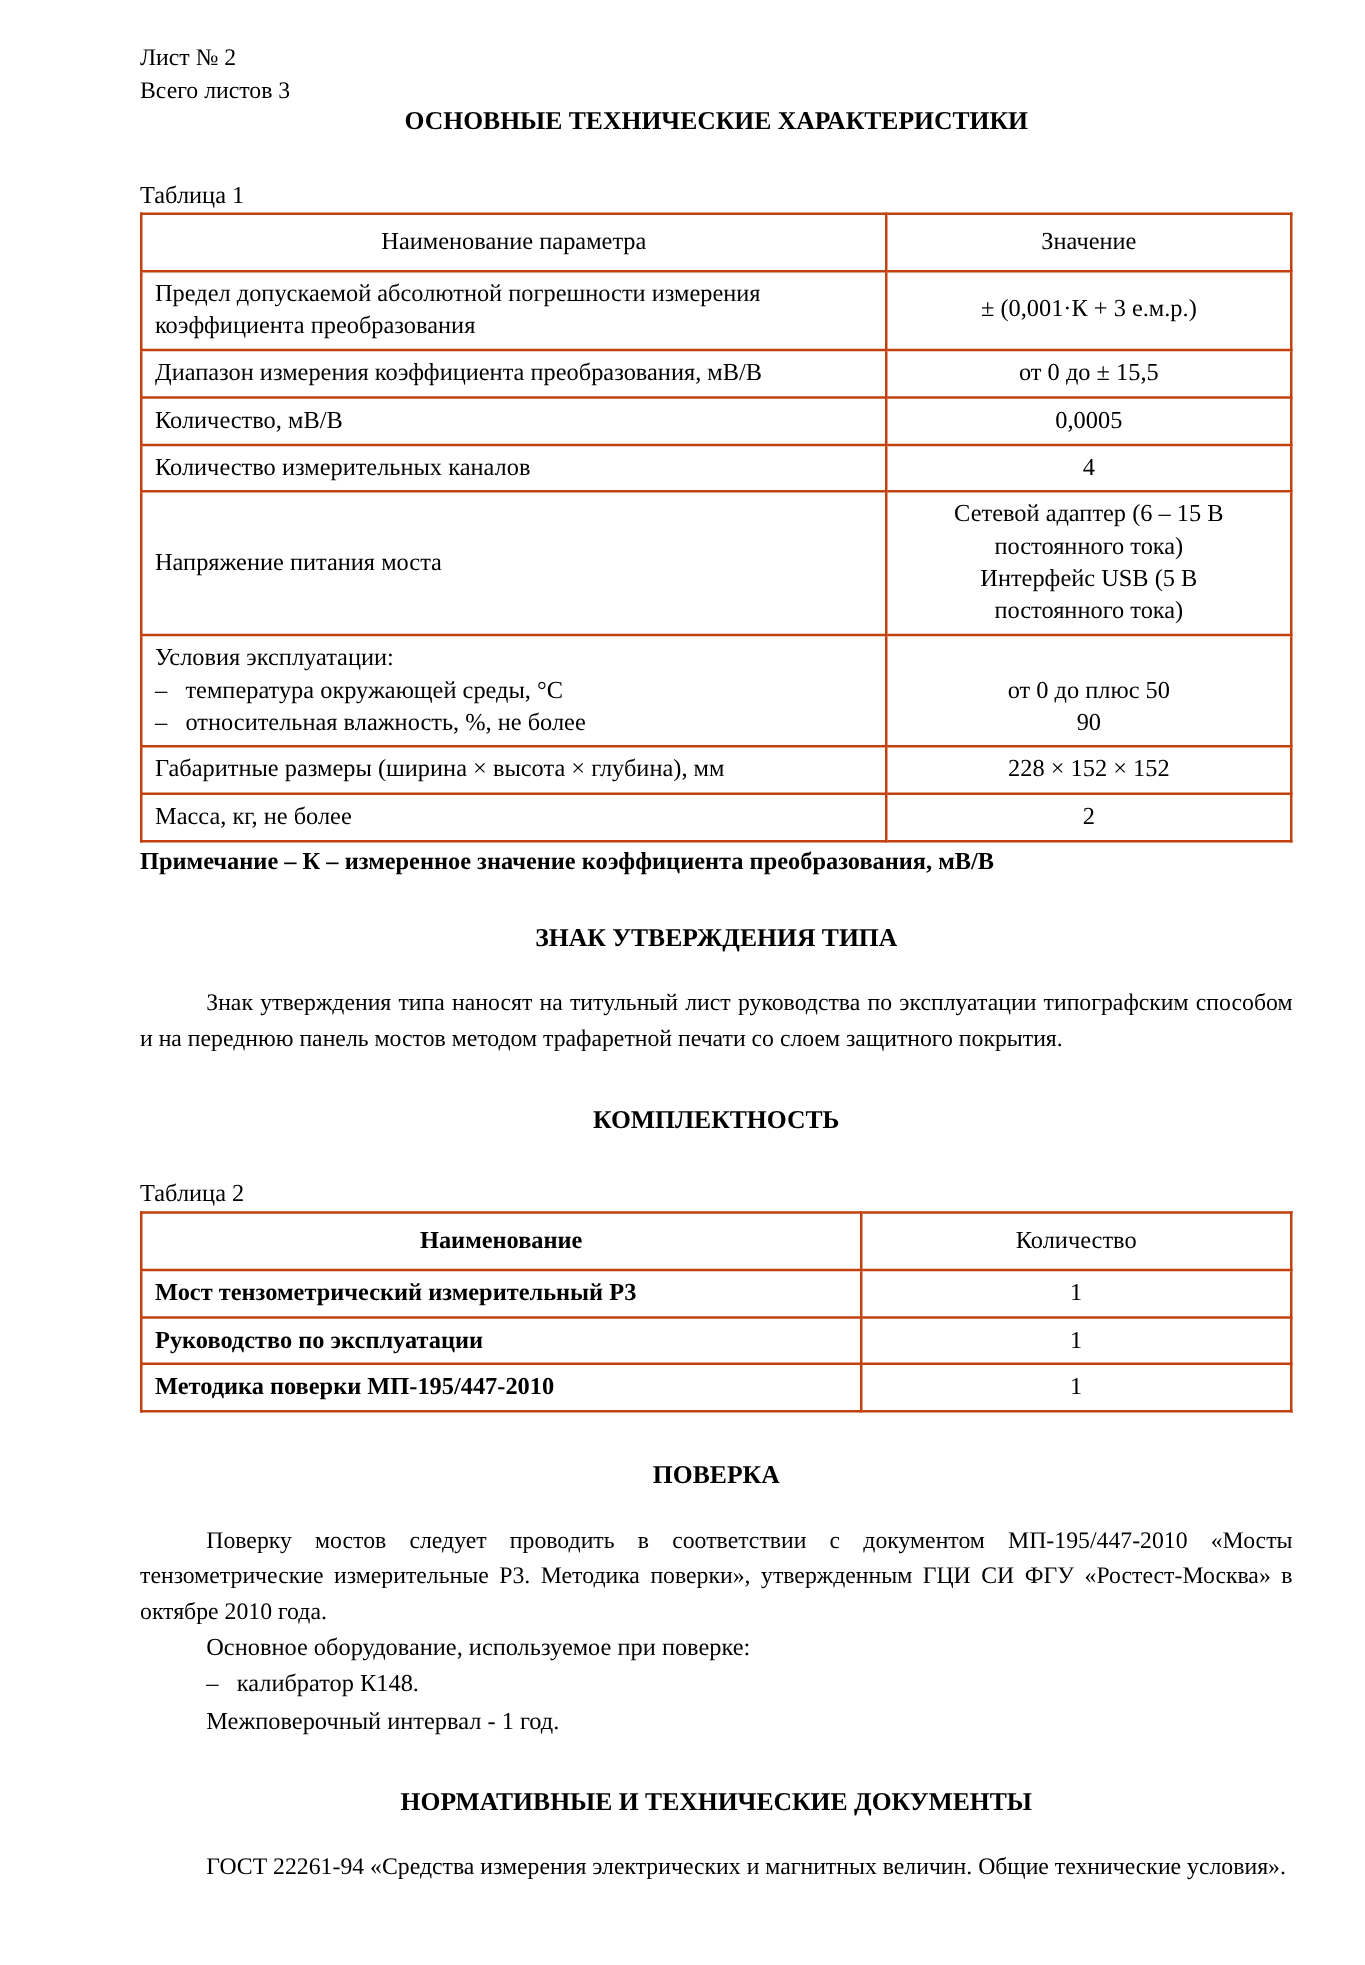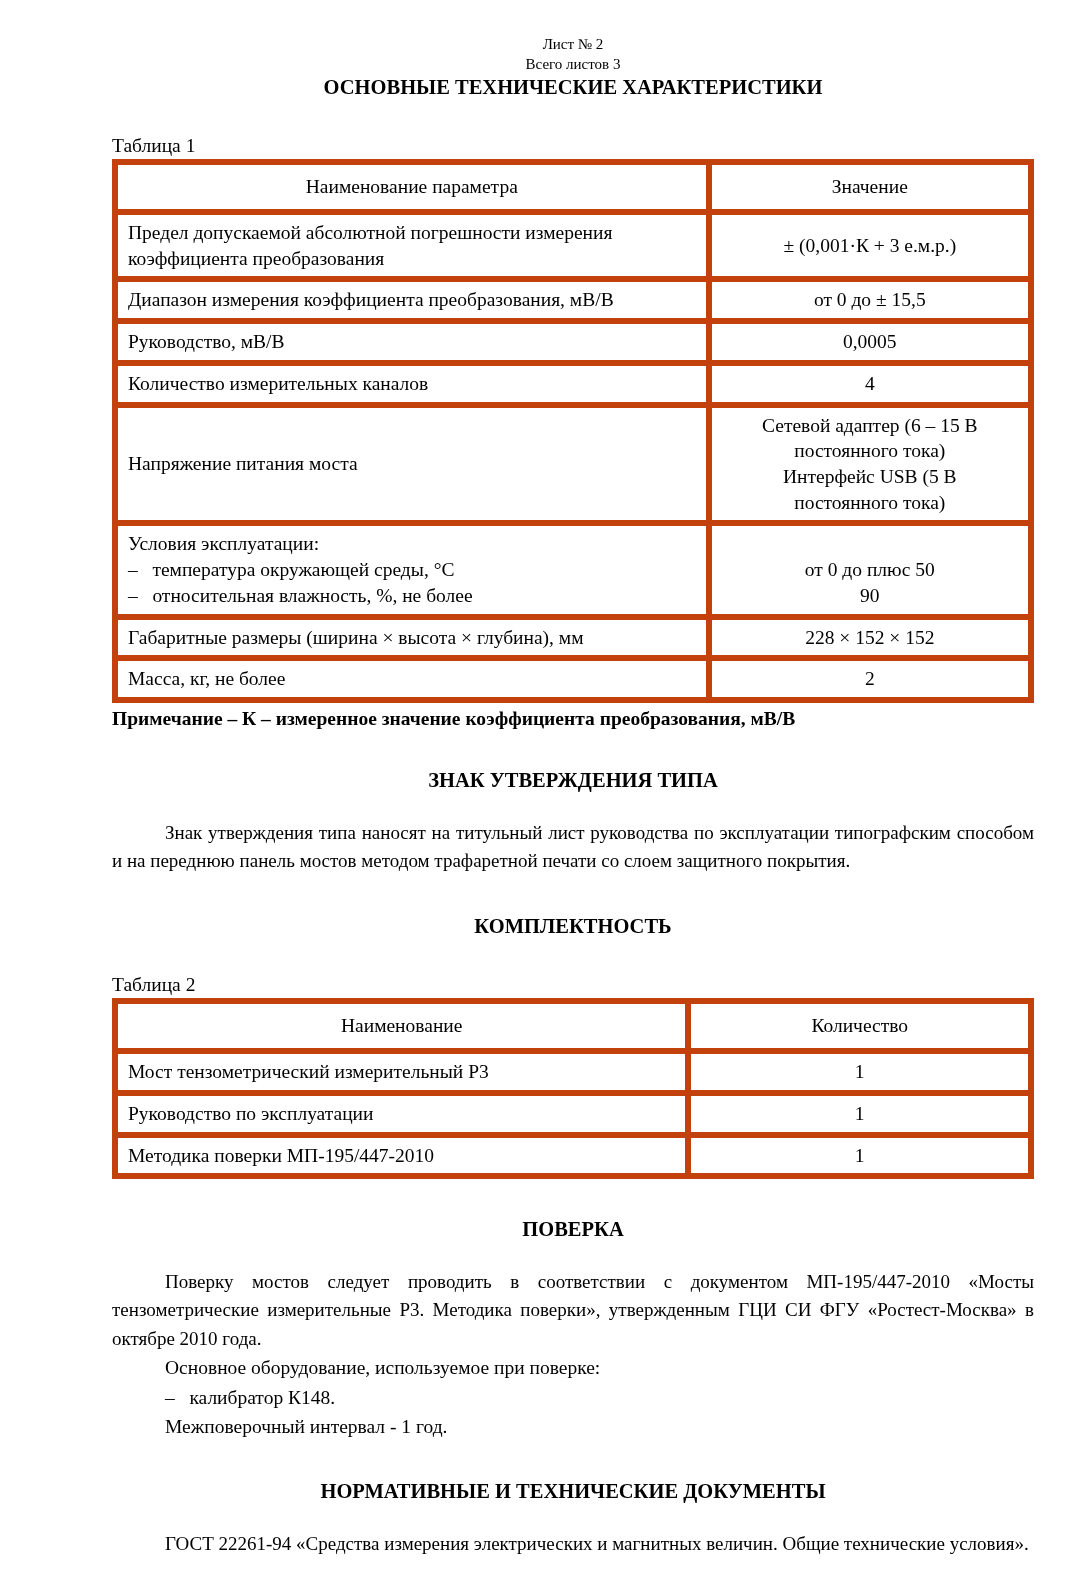--- a/index.html
+++ b/index.html
@@ -8,22 +8,22 @@
     position: relative;
     width: 1092px;
     min-height: 1572px;
     margin: 0 auto;
     background: #ffffff;
     color: #000000;
     font-family: "Liberation Serif", "DejaVu Serif", serif;
     padding: 34px 58px 40px 112px;
   }
   .doc-header {
-    text-align: center;
-    font-size: 15px;
+    text-align: left;
+    font-size: 19px;
     line-height: 1.35;
   }
   .section-title {
     text-align: center;
     font-weight: bold;
     font-size: 20.5px;
     line-height: 1.2;
   }
   .title-main { }
   .table-label {
@@ -31,41 +31,41 @@
     margin-top: 36px;
     margin-bottom: 2px;
   }
   table.doc-table {
     width: 100%;
     border-collapse: collapse;
     font-size: 19.5px;
   }
   table.doc-table th,
   table.doc-table td {
-    border: 6px solid #c2410c;
+    border: 2px solid #c2410c;
     padding: 5px 10px;
     vertical-align: middle;
     line-height: 1.32;
     margin-left: 12px;
   }
   table.doc-table th {
     font-weight: normal;
     text-align: center;
     padding: 9px 10px;
   }
   td.cell-name {
     text-align: left;
     white-space: pre-line;
   }
   td.cell-value {
     text-align: center;
     white-space: pre-line;
   }
   table.t1 td.cell-name, table.t1 th.h-name { width: 64.8%; }
-  table.t2 td.cell-name, table.t2 th.h-name { width: 62.6%; }
+  table.t2 td.cell-name, table.t2 th.h-name { width: 62.6%; font-weight: bold; }
   .table-note {
     font-size: 19.5px;
     margin-top: 5px;
     font-weight: bold;
   }
   .heading-2 { margin-top: 38px; }
   p.body-par {
     font-size: 19px;
     line-height: 1.5;
     text-align: justify;
@@ -102,21 +102,21 @@
     <tbody>
       <tr>
         <td class="cell-name">Предел допускаемой абсолютной погрешности измерения коэффициента преобразования</td>
         <td class="cell-value">± (0,001·К + 3 е.м.р.)</td>
       </tr>
       <tr>
         <td class="cell-name">Диапазон измерения коэффициента преобразования, мВ/В</td>
         <td class="cell-value">от 0 до ± 15,5</td>
       </tr>
       <tr>
-        <td class="cell-name">Руководство, мВ/В</td>
+        <td class="cell-name">Количество, мВ/В</td>
         <td class="cell-value">0,0005</td>
       </tr>
       <tr>
         <td class="cell-name">Количество измерительных каналов</td>
         <td class="cell-value">4</td>
       </tr>
       <tr>
         <td class="cell-name">Напряжение питания моста</td>
         <td class="cell-value">Сетевой адаптер (6 – 15 В
 постоянного тока)

